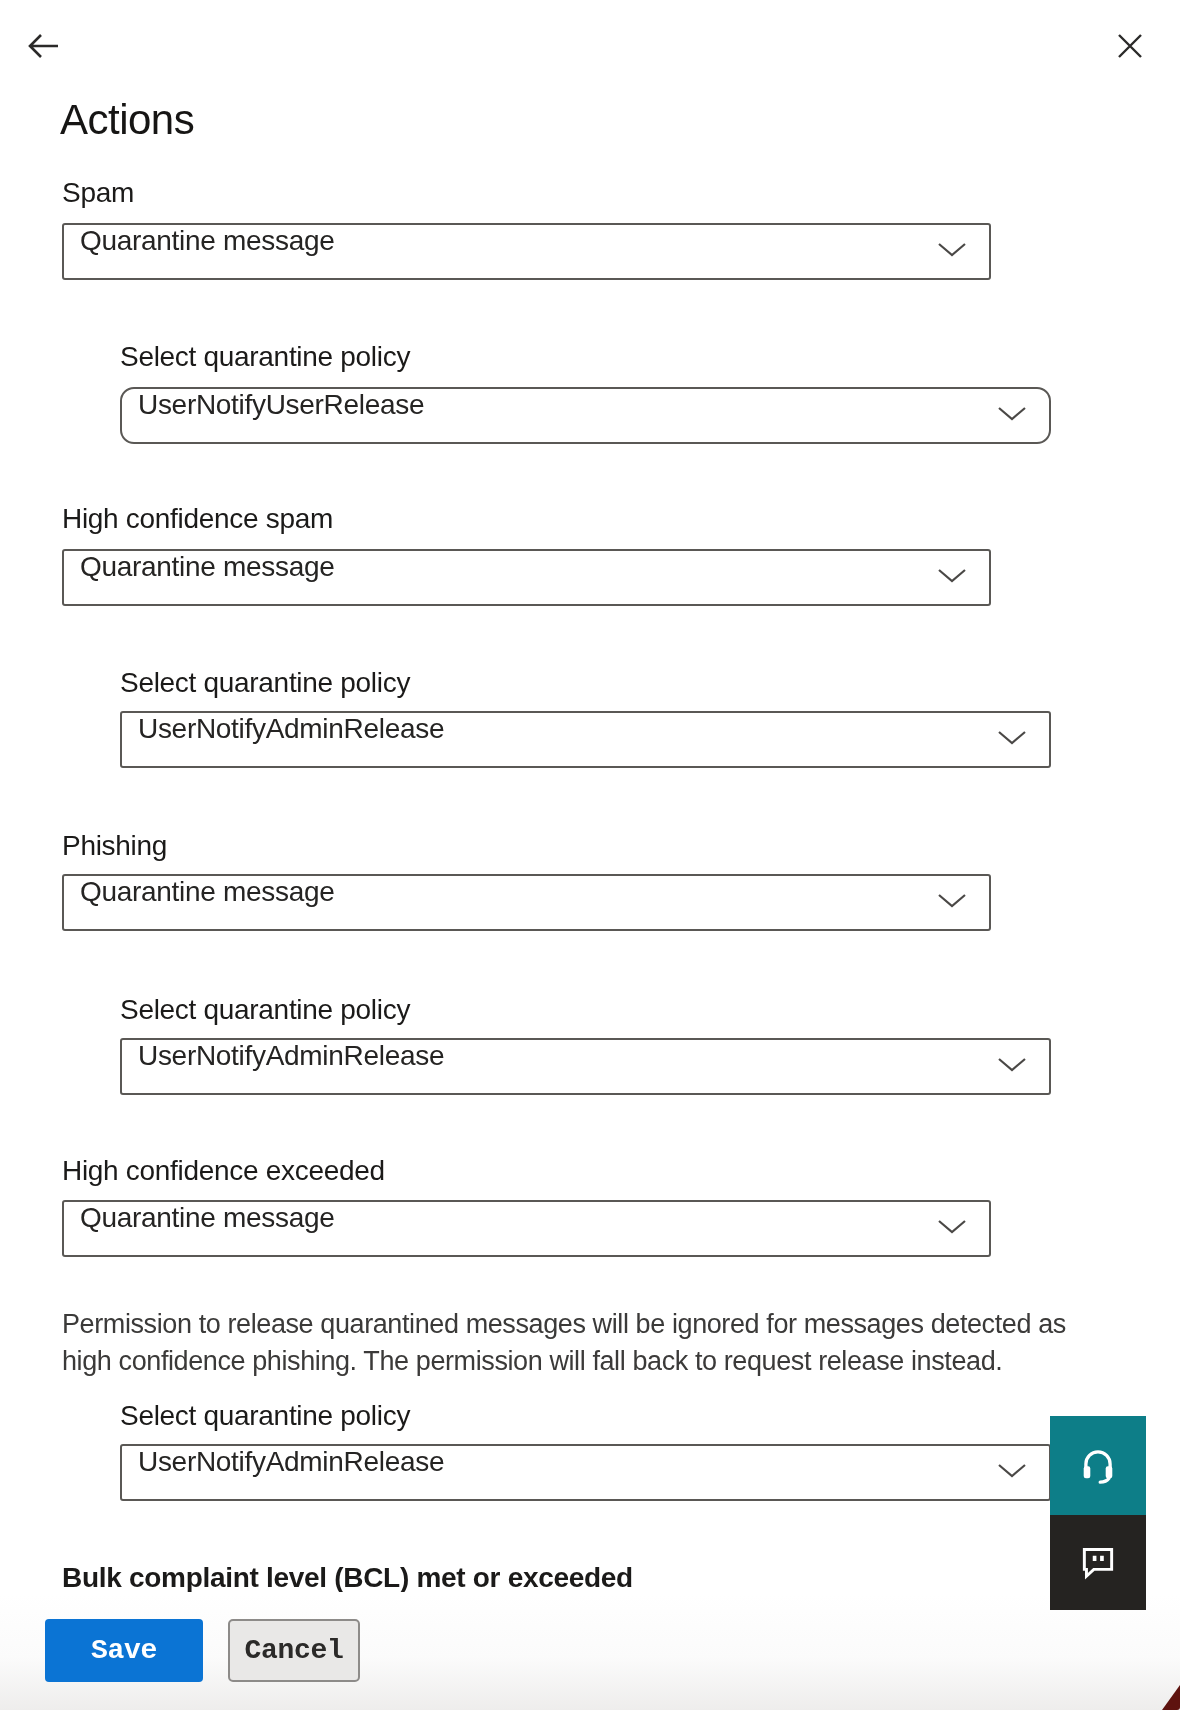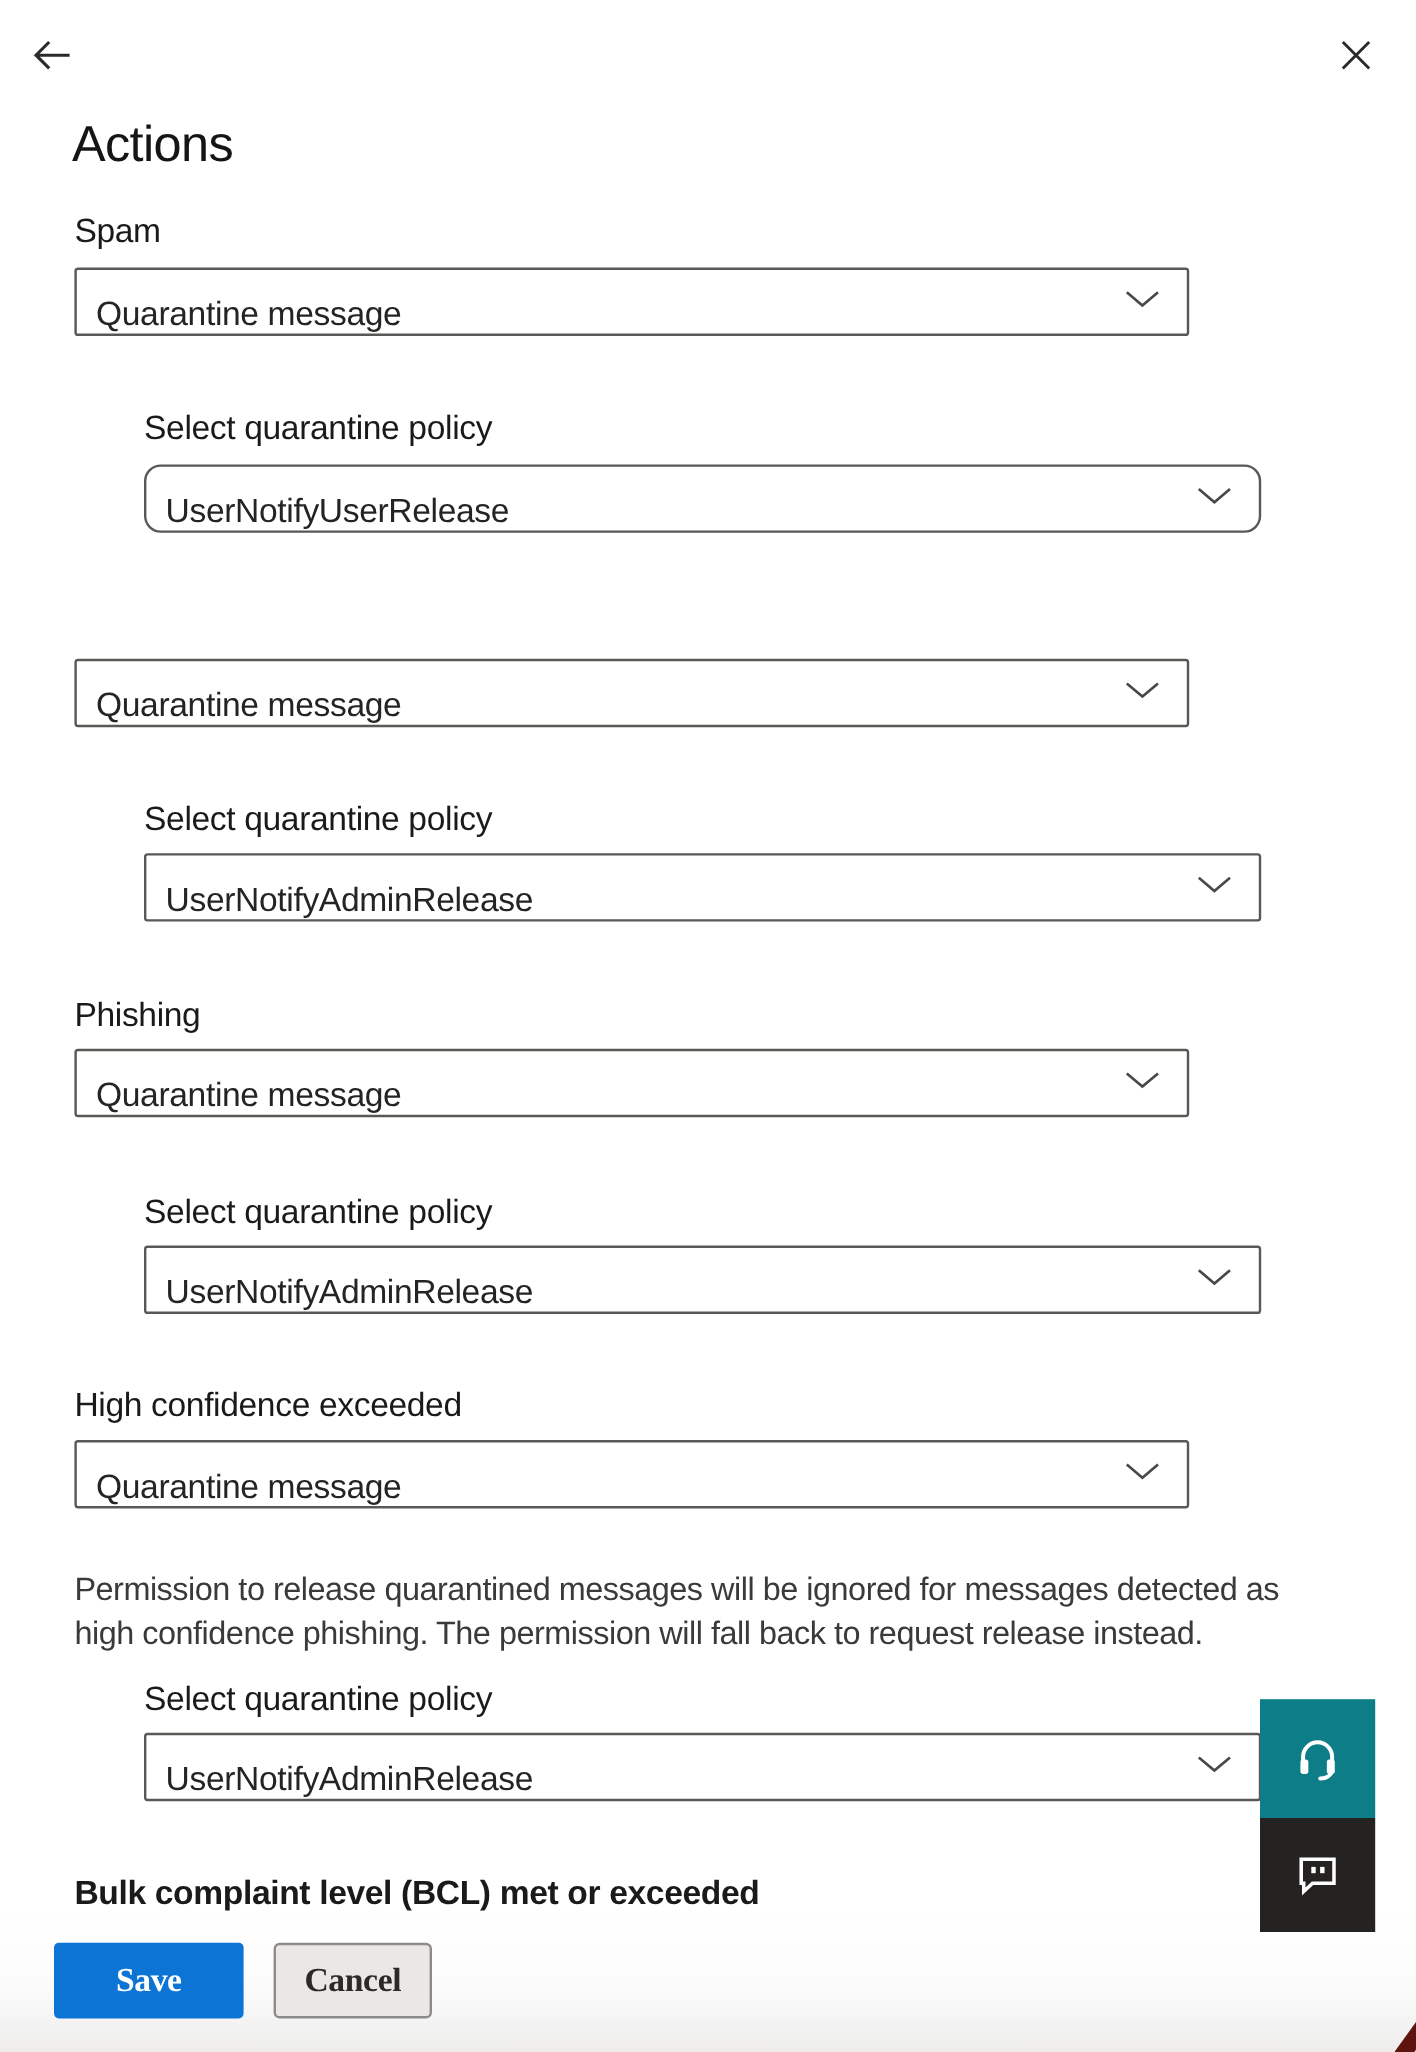--- a/index.html
+++ b/index.html
@@ -1,24 +1,24 @@
 <!DOCTYPE html>
 <html><head>
 <meta charset="utf-8">
 <style>
   html,body{margin:0;padding:0;background:#fff;}
   .screen{
     position:relative;width:1180px;height:1710px;background:#ffffff;overflow:hidden;
     font-family:"Liberation Sans",sans-serif;color:#1b1a19;
   }
-  button{font-family:Liberation Serif, serif;border:none;background:none;padding:4px;margin:0;cursor:pointer;}
+  button{font-family:Liberation Mono, monospace;border:none;background:none;padding:4px;margin:0;cursor:pointer;}
   .icon-btn{position:absolute;width:44px;height:44px;display:flex;align-items:center;justify-content:center;background:#fff;}
   .title{position:absolute;left:60px;top:96px;font-size:42px;font-weight:400;letter-spacing:-0.5px;color:#161514;line-height:48px;}
   .field-label{position:absolute;font-size:28px;font-weight:400;color:#1b1a19;line-height:34px;letter-spacing:-0.3px;white-space:nowrap;}
-  .combo{position:absolute;height:57px;background:#fff;border:2px solid #5a5855;border-radius:3px;box-sizing:border-box;display:flex;align-items:flex-end;padding:0 64px 0 16px;cursor:pointer;}
+  .combo{position:absolute;height:57px;background:#fff;border:2px solid #5a5855;border-radius:3px;box-sizing:border-box;display:flex;align-items:flex-start;padding:0 64px 0 16px;cursor:pointer;}
   .combo .value{font-size:28px;color:#252423;letter-spacing:-0.3px;white-space:nowrap;}
   .combo .chev{position:absolute;right:22px;top:50%;transform:translateY(-50%);}
   .note{position:absolute;left:62px;top:1306px;font-size:27px;line-height:37px;letter-spacing:-0.4px;color:#3b3a39;}
   .note span{display:block;white-space:nowrap;}
   .clip-heading{position:absolute;left:62px;top:1558px;width:860px;height:34px;overflow:hidden;}
   .clip-heading div{font-size:28px;font-weight:700;letter-spacing:-0.3px;color:#1b1a19;line-height:40px;}
   .footer{position:absolute;left:0;top:1594px;width:1180px;height:116px;background:linear-gradient(180deg,#ffffff 0%,#fbfbfb 55%,#eeedec 100%);z-index:5;}
   .btn-save{position:absolute;left:45px;top:25px;width:158px;height:63px;background:#0b74d4;color:#ffffff;font-size:28px;font-weight:700;border-radius:4px;letter-spacing:-0.3px;}
   .btn-cancel{position:absolute;left:228px;top:25px;width:132px;height:63px;background:#e9e8e7;color:#2b2a29;font-size:28px;font-weight:700;border:2px solid #8d8b89;border-radius:5px;box-sizing:border-box;letter-spacing:-0.3px;}
   .rail-btn{position:absolute;width:96px;display:flex;align-items:center;justify-content:center;z-index:6;}
@@ -57,20 +57,21 @@
   </div>
 
   <div class="field-label" style="left:120px;top:340px;">Select quarantine policy</div>
   <div class="combo" style="left:120px;top:387px;width:931px;border-radius:14px;">
     <span class="value">UserNotifyUserRelease</span>
     <span class="chev"><svg width="30" height="16" viewBox="0 0 30 16">
           <polyline points="2,2 15,13 28,2" fill="none" stroke="#4a4846" stroke-width="2.2"></polyline>
         </svg></span>
   </div>
 
+  <div class="field-label" style="left:62px;top:502px;">High confidence spam</div>
   <div class="combo" style="left:62px;top:549px;width:929px;">
     <span class="value">Quarantine message</span>
     <span class="chev"><svg width="30" height="16" viewBox="0 0 30 16">
           <polyline points="2,2 15,13 28,2" fill="none" stroke="#4a4846" stroke-width="2.2"></polyline>
         </svg></span>
   </div>
 
   <div class="field-label" style="left:120px;top:666px;">Select quarantine policy</div>
   <div class="combo" style="left:120px;top:711px;width:931px;">
     <span class="value">UserNotifyAdminRelease</span>

